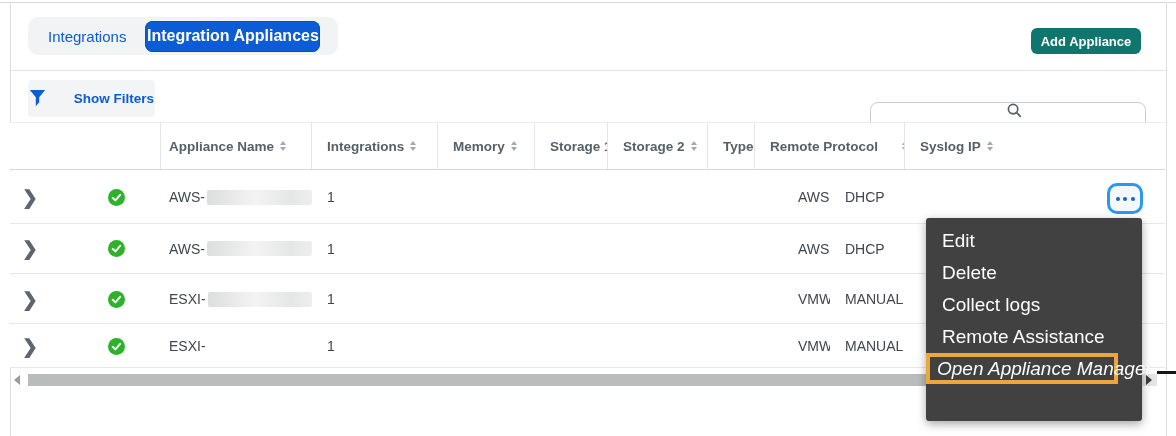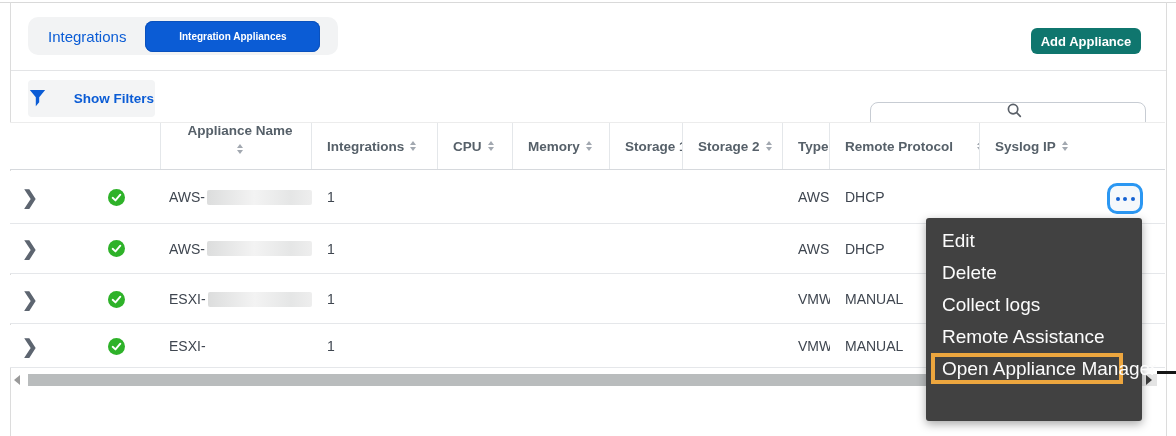--- a/index.html
+++ b/index.html
@@ -7,35 +7,35 @@
   #app { position:relative; width:1176px; height:436px; background:#fff; overflow:hidden; }
 
   .topline { position:absolute; left:0; top:2px; width:1176px; height:1px; background:#d9d9d9; }
   .card-border-l { position:absolute; left:10px; top:2px; width:1px; height:434px; background:#dcdcdc; }
   .card-border-r { position:absolute; left:1166px; top:2px; width:1px; height:434px; background:#dcdcdc; }
   .divider-tabs { position:absolute; left:11px; top:70px; width:1155px; height:1px; background:#e3e4e6; }
 
   
   .tabgroup { position:absolute; left:28px; top:17px; width:310px; height:38px; background:#f2f3f4; border-radius:10px; display:flex; align-items:center; }
   .tab-plain { color:#0b5cd5; font-size:15px; padding:0 19px 0 20px; cursor:pointer; }
-  .tab-active { height:31px; width:175px; background:#0b5cd5; border-radius:8px; color:#fff; font-weight:bold; font-size:10px; display:flex; align-items:center; justify-content:center; box-shadow:0 0 0 1px #0a51bd inset; }
+  .tab-active { height:31px; width:175px; background:#0b5cd5; border-radius:8px; color:#fff; font-weight:bold; font-size:16px; display:flex; align-items:center; justify-content:center; box-shadow:0 0 0 1px #0a51bd inset; }
   .add-btn { position:absolute; left:1031px; top:28px; width:110px; height:26px; background:#0f766e; border-radius:6px; color:#fff; font-weight:bold; font-size:13px; display:flex; align-items:center; justify-content:center; cursor:pointer; }
 
   
   .filter-chip { position:absolute; left:28px; top:80px; width:127px; height:37px; background:#f3f4f5; border-radius:4px; display:flex; align-items:center; justify-content:center; gap:28px; cursor:pointer; }
   .filter-chip span.lbl { color:#0b5cd5; font-weight:bold; font-size:13.5px; }
   .searchbox { position:absolute; left:870px; top:102px; width:276px; height:28px; border:1.5px solid #c7ccd3; border-radius:8px; background:#fff; display:flex; align-items:center; padding-left:12px; gap:9px;flex-direction:column; }
   .searchbox input { border:none; outline:none; font-size:14px; color:#3f4650; width:210px; font-family:"Liberation Sans", sans-serif; background:transparent; }
   .searchbox input::placeholder { color:#8b919c; }
 
   
   .thead { position:absolute; left:10px; top:122px; width:1155px; height:48px; display:flex; background:#fff; border-top:1px solid #ececec; border-bottom:1px solid #d6d9dd; }
   .hcell { display:flex; align-items:center; gap:6px; padding-left:15px; border-right:1px solid #e4e7ea; color:#566069; font-weight:bold; font-size:13.5px; overflow:hidden; white-space:nowrap; }
   .hcell.last { border-right:none; }
-  .hcell.name { padding-left:8px;flex-direction:column; }
+  .hcell.name { padding-left:8px; }
   .c0{width:151px}.c1{width:151px}.c2{width:126px}.c3{width:75px}.c4{width:97px}
   .c5{width:73px}.c6{width:100px}.c7{width:47px}.c8{width:150px}.c9{width:185px}
   .sort { display:flex; flex-direction:column; align-items:center; cursor:pointer; flex:0 0 auto; }
   .sort i { display:block; width:0; height:0; border-left:3.5px solid transparent; border-right:3.5px solid transparent; }
   .sort .up { border-bottom:4.5px solid #a2a8b0; margin-bottom:2px; }
   .sort .dn { border-top:4.5px solid #a2a8b0; }
   .sort.edge { margin-left:auto; margin-right:-4px; }
 
   
   .row { position:absolute; left:10px; width:1155px; display:flex; border-bottom:1px solid #e5e7ea; background:#fff; }
@@ -54,21 +54,21 @@
   .sb-arrow-l { position:absolute; left:14px; top:375px; width:0; height:0; border-top:5px solid transparent; border-bottom:5px solid transparent; border-right:6px solid #9a9a9a; }
   .sb-thumb { position:absolute; left:28px; top:374px; width:1110px; height:12px; background:#b9bcbd; cursor:grab; }
   .sb-right-zone { position:absolute; left:1140px; top:374px; width:17px; height:12px; background:#e4e4e4; display:flex; align-items:center; justify-content:center; }
   .sb-arrow-r { width:0; height:0; border-top:5px solid transparent; border-bottom:5px solid transparent; border-left:6px solid #3c3c3c; }
   .annot-line { position:absolute; left:1157px; top:371px; width:19px; height:3px; background:#161616; }
 
   
   .menu { position:absolute; left:926px; top:218px; width:216px; height:203px; background:#414141; border-radius:3px; box-shadow:0 3px 10px rgba(0,0,0,.35); padding-top:7px; z-index:10; }
   .mitem { height:32px; line-height:32px; padding-left:16px; color:#fcfcfc; font-size:19px; cursor:pointer; white-space:nowrap; }
   .mitem.disabled { color:#8f9194; cursor:default; }
-  .mitem.highlighted { height:31px; line-height:23px; width:192px; margin-left:5px; padding-left:7px; border:4px solid #eda63e; }
+  .mitem.highlighted { height:31px; line-height:23px; width:192px; padding-left:7px; border:4px solid #eda63e;font-style:italic; }
 </style>
 </head>
 <body>
 
 <div id="app">
 
   <div class="topline"></div>
   <div class="card-border-l"></div>
   <div class="card-border-r"></div>
 
@@ -106,27 +106,20 @@
           <i class="dn"></i>
         </span>
     </div>
     <div class="hcell c2">
       <span>Integrations</span>
       <span class="sort">
           <i class="up"></i>
           <i class="dn"></i>
         </span>
     </div>
-    <div class="hcell c3">
-      <span>CPU</span>
-      <span class="sort">
-          <i class="up"></i>
-          <i class="dn"></i>
-        </span>
-    </div>
     <div class="hcell c4">
       <span>Memory</span>
       <span class="sort">
           <i class="up"></i>
           <i class="dn"></i>
         </span>
     </div>
     <div class="hcell c5">
       <span>Storage 1</span>
     </div>

